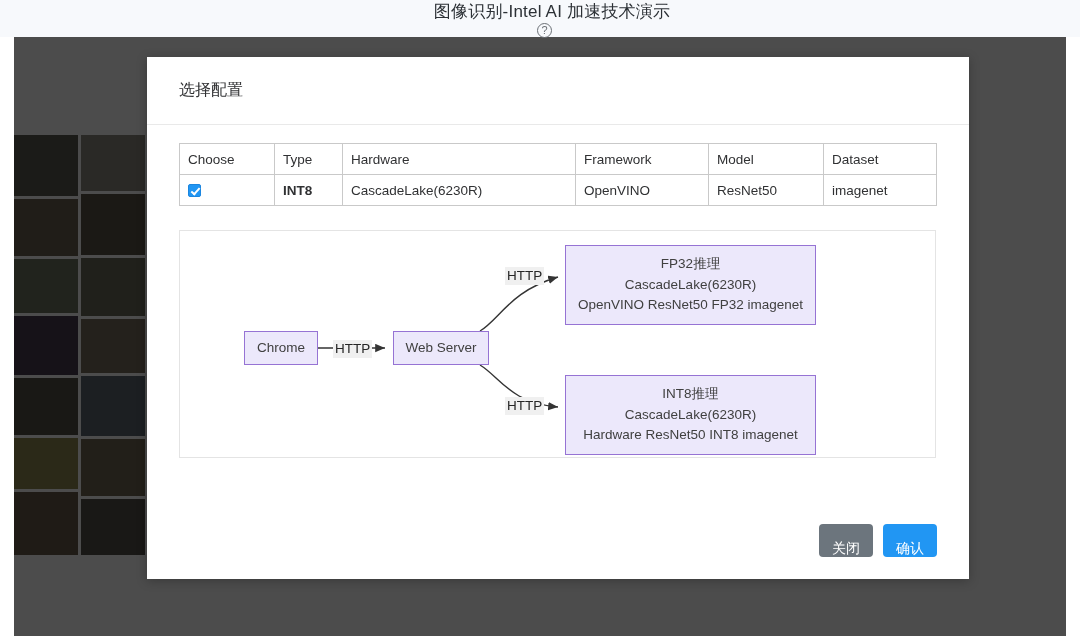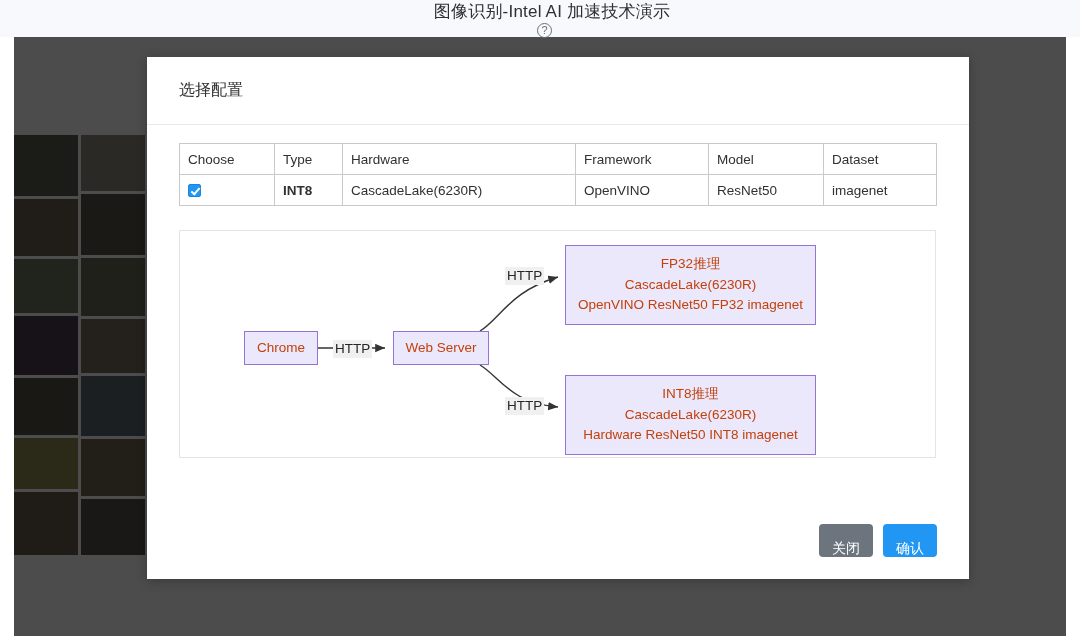--- a/index.html
+++ b/index.html
@@ -167,21 +167,21 @@
     width: 757px; height: 228px;
     border: 1px solid #e4e4e4;
     position: relative;
     background: #fff;
   }
   .diagram-panel svg { position: absolute; left: 0; top: 0; }
   .node-box {
     position: absolute;
     background: #ECE8FB;
     border: 1px solid #9673d4;
-    color: #c2410c;
+    color: #404040;
     font-size: 13.5px;
     display: flex; flex-direction: column;
     align-items: center; justify-content: center;
     text-align: center;
     line-height: 1.55;
   }
   .node-chrome { left: 64px; top: 100px; width: 74px; height: 34px; }
   .node-web    { left: 213px; top: 100px; width: 96px; height: 34px; }
   .node-fp32   { left: 385px; top: 14px;  width: 251px; height: 80px; }
   .node-int8   { left: 385px; top: 144px; width: 251px; height: 80px; }

